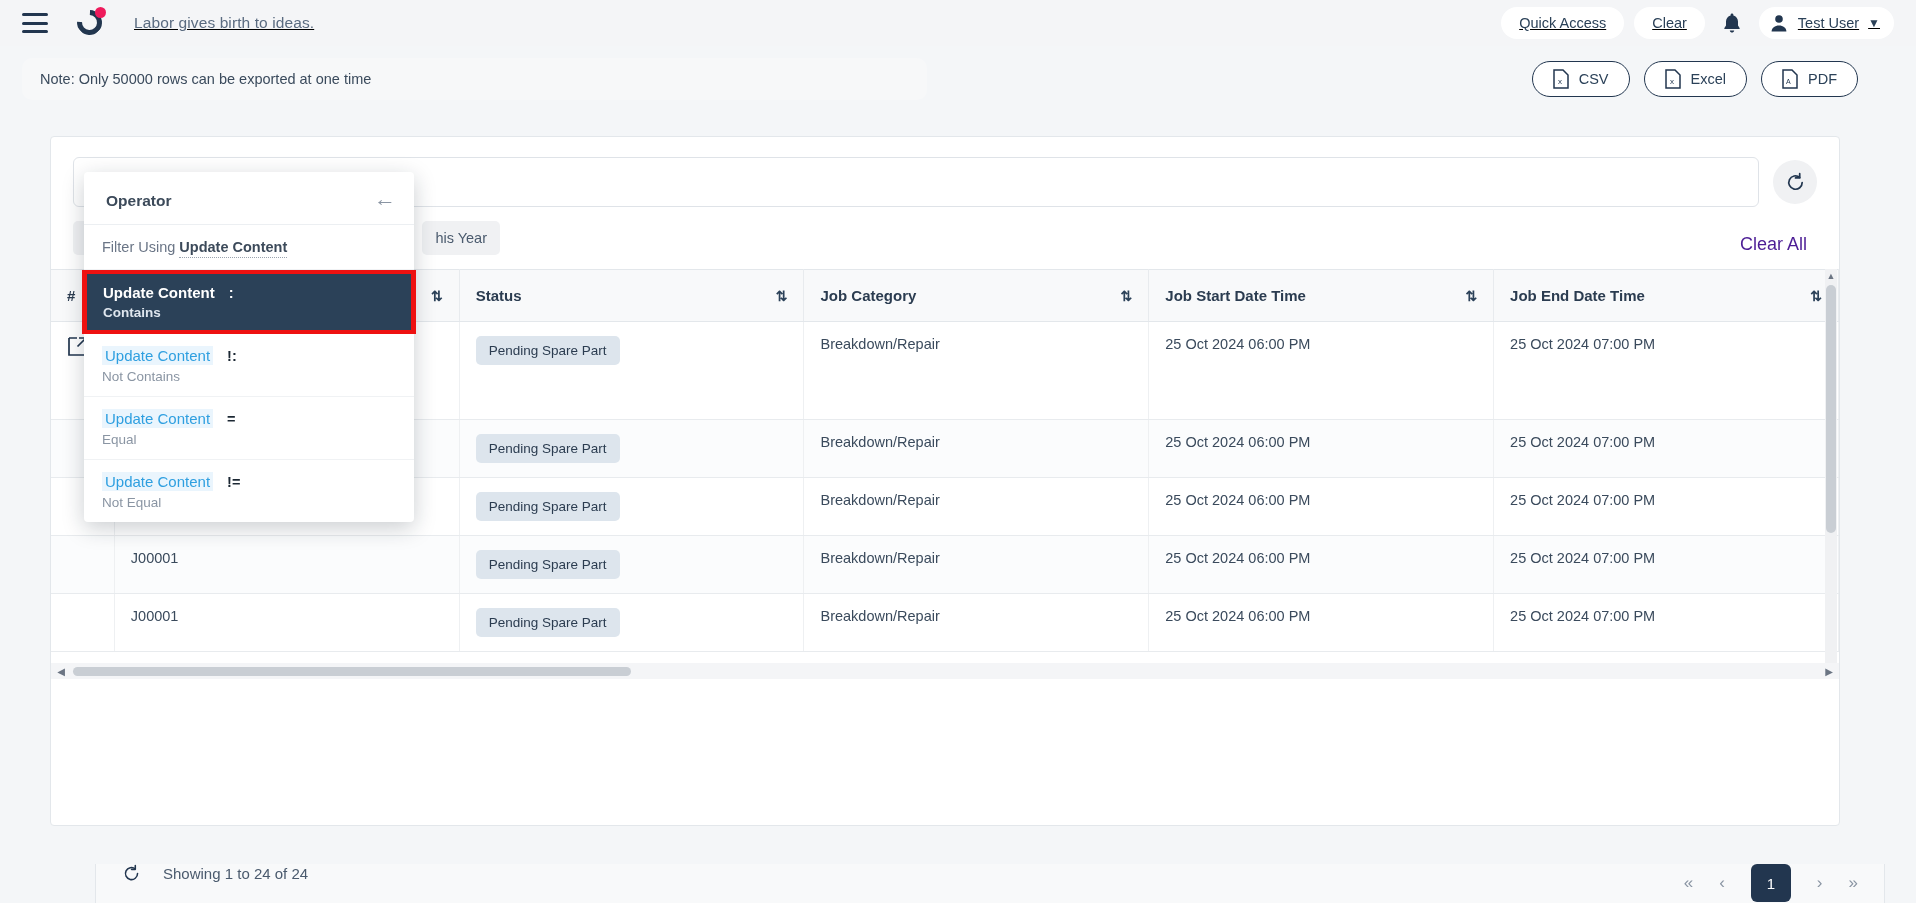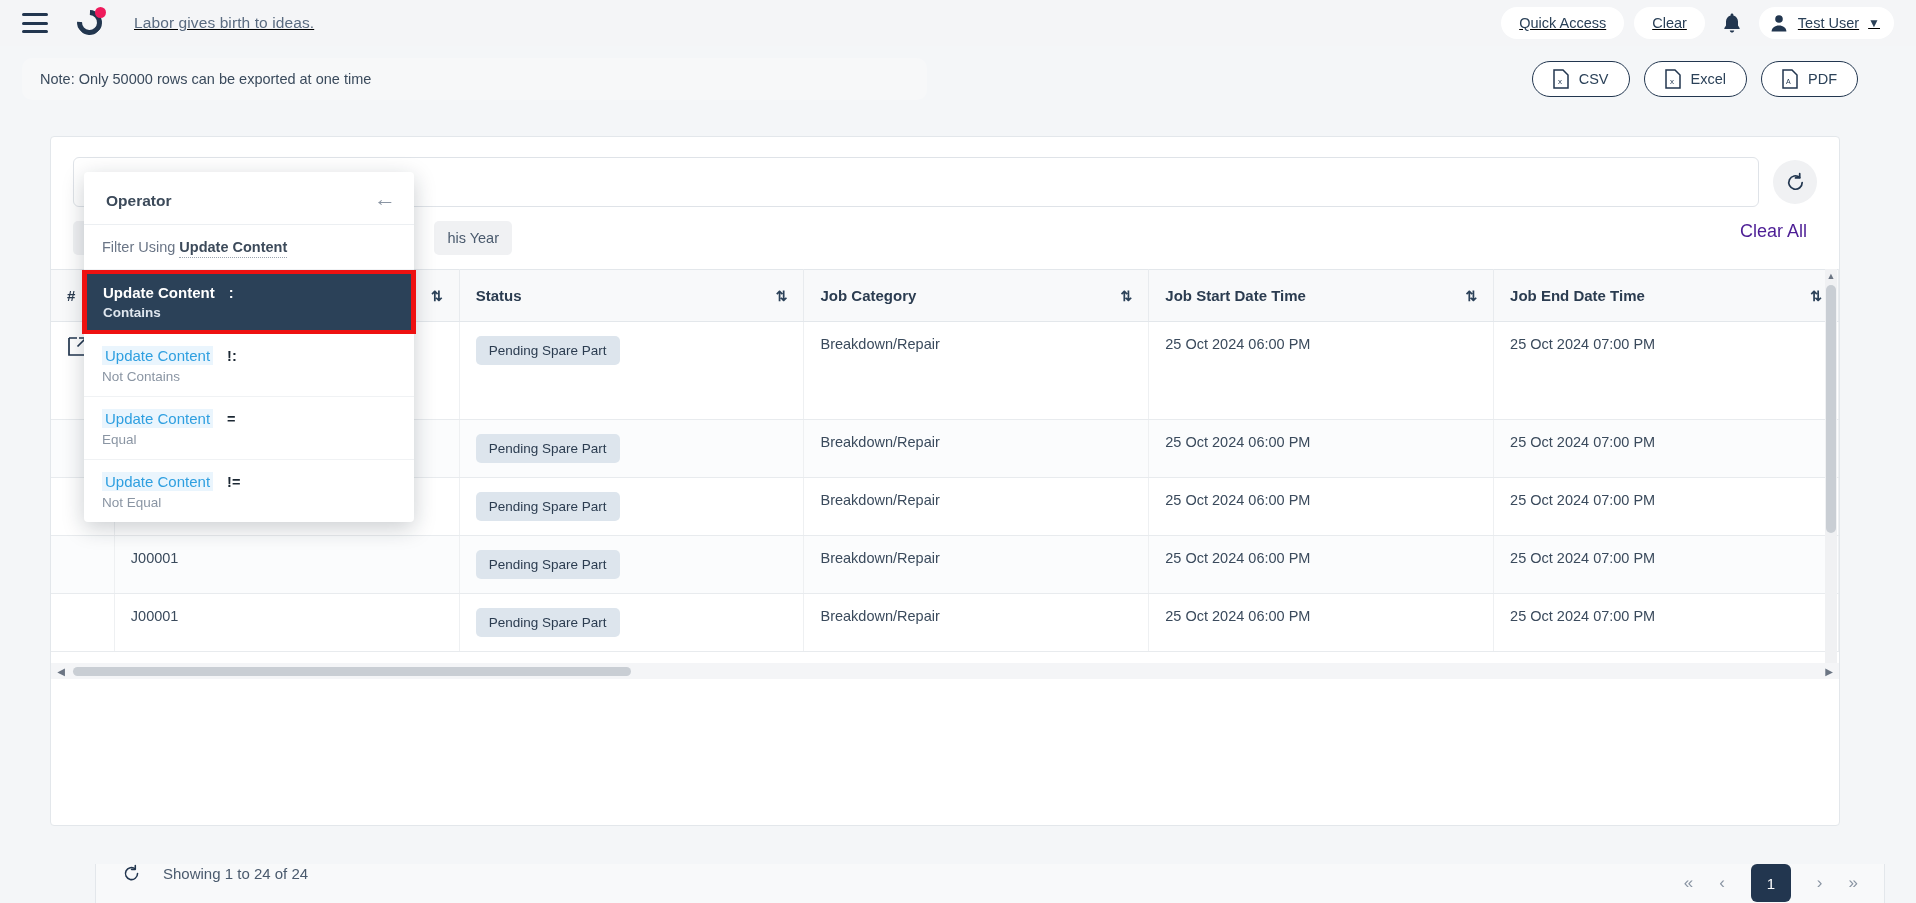--- a/index.html
+++ b/index.html
@@ -76,21 +76,21 @@
     height: 44px; border-radius: 24px; background: #f0f1f3; display: flex;
     align-items: center; gap: 11px; padding: 0 24px; font-size: 15px; color: #6a7586;
     cursor: pointer;
   }
   .cols-btn {
     height: 44px; background: #1e7e72; color: #fff; display: flex; align-items: center;
     gap: 12px; padding: 0 22px; font-size: 15.5px; cursor: pointer;
   }
 
   
-  .chips-row { display: flex; align-items: flex-start; padding: 14px 22px 0 22px; gap: 12px; }
+  .chips-row { display: flex; align-items: flex-end; padding: 14px 22px 0 22px; }
   .chip {
     background: #f0f1f3; border-radius: 5px; height: 34px; display: flex; align-items: center;
     font-size: 14.5px; color: #4a5a6d; padding: 0 13px; white-space: nowrap;
   }
   .chip-x {
     margin-left: 11px; padding-left: 11px; border-left: 1px solid #d9dde2;
     color: #8a95a3; font-size: 16px; cursor: pointer; height: 34px; display:flex; align-items:center;
   }
   .clear-all { margin-left: auto; color: #4c1d95; font-size: 18px; cursor: pointer; padding-right: 10px;}
 

